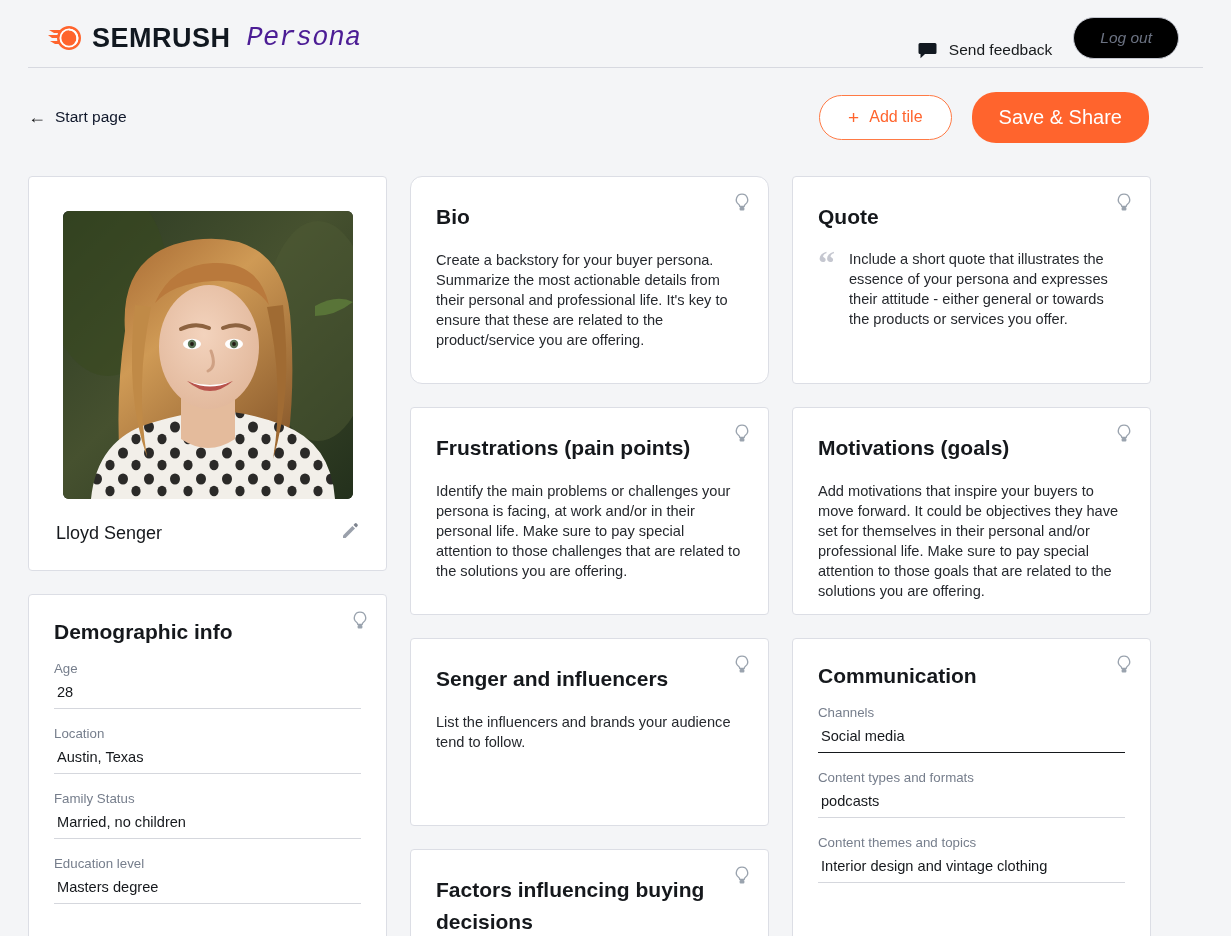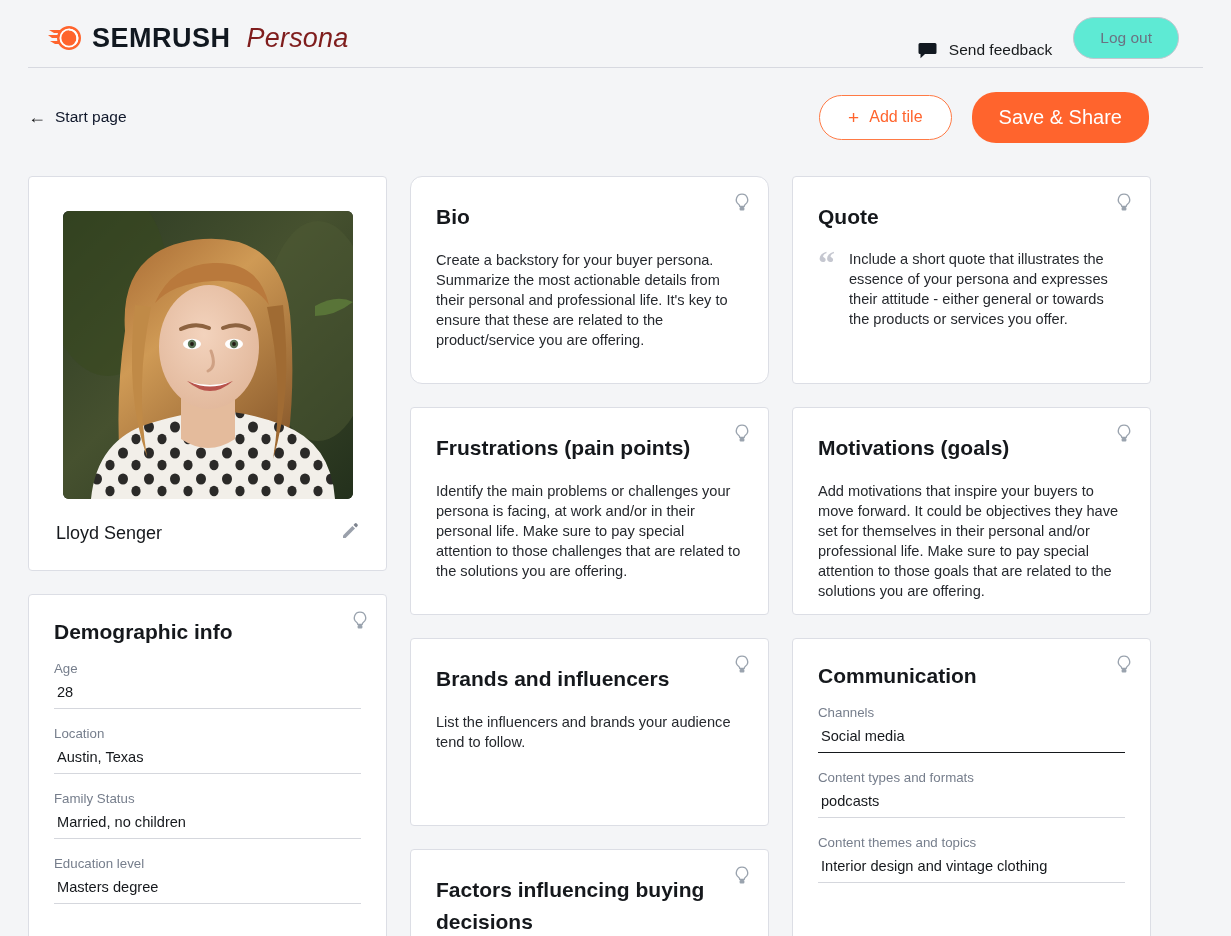--- a/index.html
+++ b/index.html
@@ -17,35 +17,36 @@
     display: flex; align-items: center;
     padding: 0 52px 0 48px;
   }
   .logo-wrap { display: flex; align-items: center; gap: 10px; }
   .logo-mark { width: 34px; height: 32px; display: block; }
   .logo-semrush {
     font-size: 27px; font-weight: bold; letter-spacing: .5px;
     color: #111820;
   }
   .logo-persona {
-    font-size: 27px; color: #7f1d1d; font-style: italic;
-    font-family: Liberation Sans, sans-serif; margin-left: 6px; letter-spacing: .2px;
+    font-size: 27px; color: #4c1d95; font-style: italic;
+    font-family: Liberation Mono, monospace; margin-left: 6px; letter-spacing: .2px;
   }
   .topbar-right {
     margin-left: auto; display: flex; align-items: flex-end; gap: 21px;
   }
   .feedback { display: flex; align-items: center; gap: 12px; cursor: pointer; }
   .feedback-label { font-size: 15.5px; color: #171a1c; }
   .logout-btn {
     border: 1px solid #c3c6cf; border-radius: 22px;
-    background: #5eead4;
+    background: #000000;
     padding: 11px 26px;
     font-size: 15.5px; color: #6b7282;
     cursor: pointer;
     font-family: "Liberation Sans", sans-serif;
+    font-style: italic;
   }
   .divider {
     position: absolute; left: 28px; right: 28px; top: 67px;
     height: 1px; background: #d7d9e0;
   }
 
   
   .actionbar {
     position: absolute; left: 0; right: 0; top: 86px; height: 62px;
     display: flex; align-items: center; padding: 0 82px 0 28px;
@@ -309,21 +310,21 @@
         <div class="tile-desc">Identify the main problems or challenges your persona is facing, at work and/or in their personal life. Make sure to pay special attention to those challenges that are related to the solutions you are offering.</div>
       </div>
 
       <div class="card tile tile-brands">
         <span class="bulb">
           <svg width="16" height="20" viewBox="0 0 16 20">
               <path d="M8 1.2a5.6 5.6 0 0 0-3.4 10.1c.7.6 1.1 1.2 1.2 2h4.4c.1-.8.5-1.4 1.2-2A5.6 5.6 0 0 0 8 1.2z" fill="none" stroke="#9aa3ae" stroke-width="1.3"></path>
               <rect x="5.6" y="14" width="4.8" height="3.6" rx="1" fill="#9aa3ae"></rect>
             </svg>
         </span>
-        <div class="tile-title">Brands and influencers</div>
+        <div class="tile-title">Senger and influencers</div>
         <div class="tile-desc">List the influencers and brands your audience tend to follow.</div>
       </div>
 
       <div class="card tile tile-factors">
         <span class="bulb">
           <svg width="16" height="20" viewBox="0 0 16 20">
               <path d="M8 1.2a5.6 5.6 0 0 0-3.4 10.1c.7.6 1.1 1.2 1.2 2h4.4c.1-.8.5-1.4 1.2-2A5.6 5.6 0 0 0 8 1.2z" fill="none" stroke="#9aa3ae" stroke-width="1.3"></path>
               <rect x="5.6" y="14" width="4.8" height="3.6" rx="1" fill="#9aa3ae"></rect>
             </svg>
         </span>

